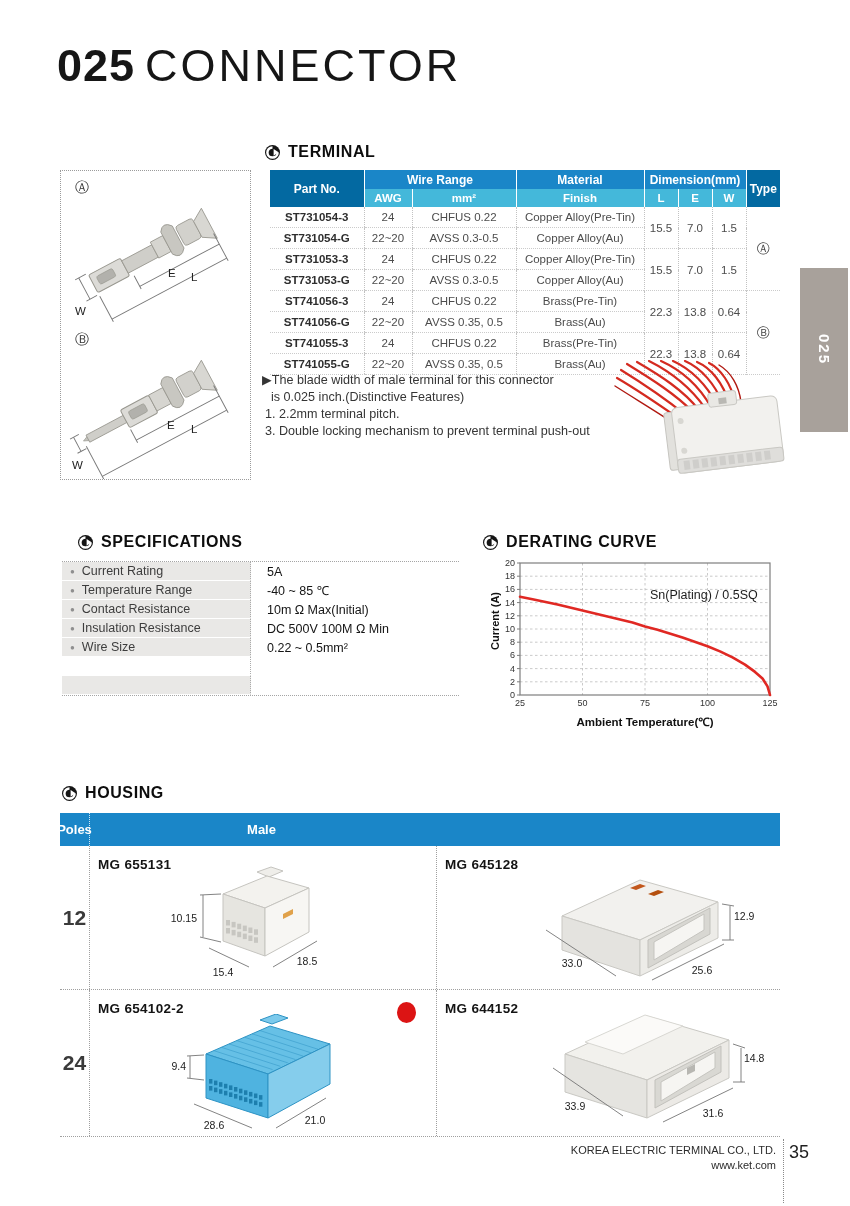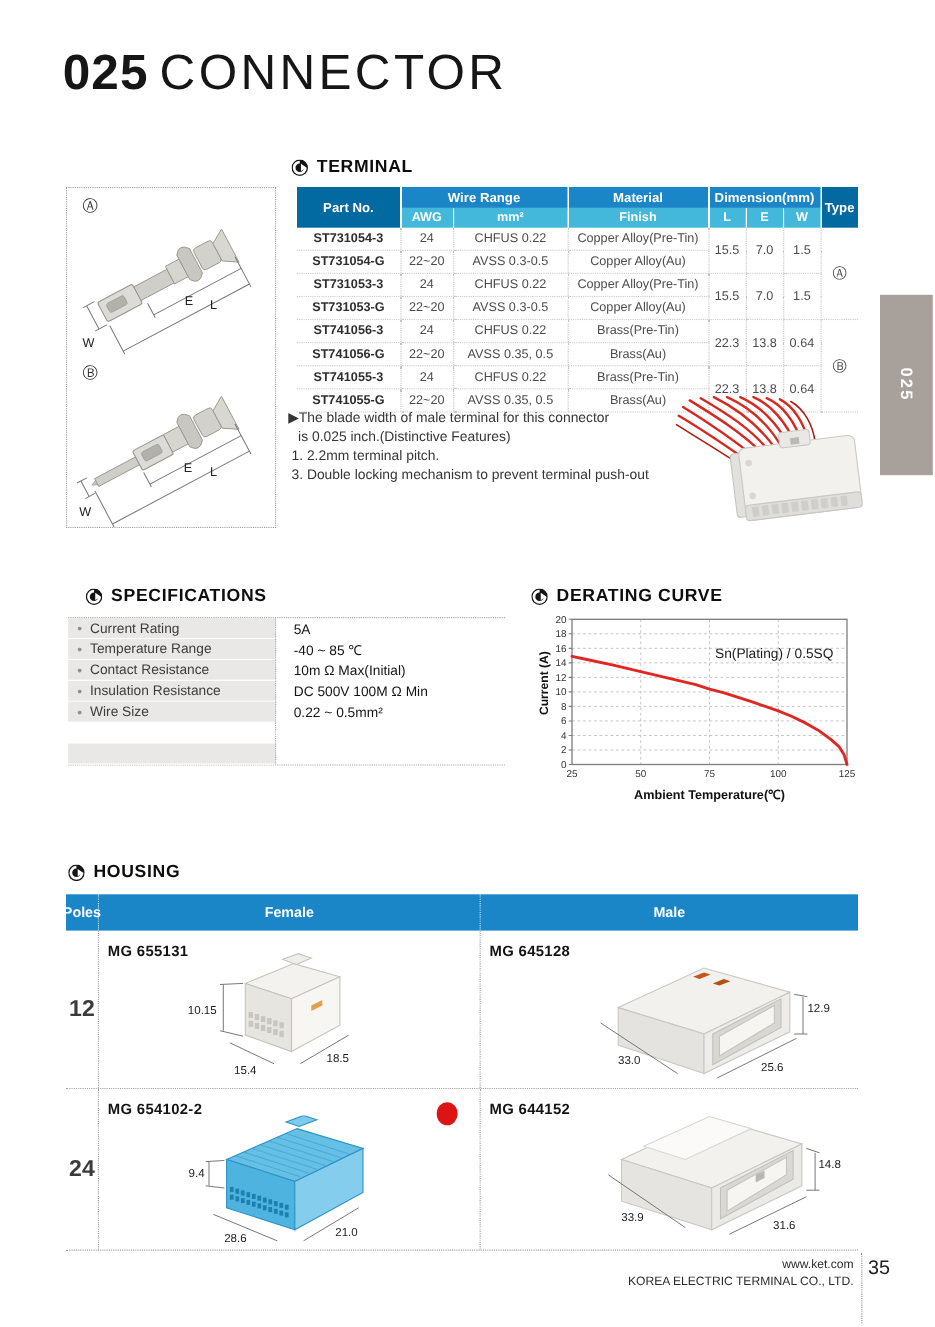--- a/index.html
+++ b/index.html
@@ -420,21 +420,20 @@
     <circle cx="7.5" cy="7.5" r="7.5" fill="#151515"></circle>
     <path d="M7.5 2.4 A5.1 5.1 0 1 0 12.6 7.5" stroke="#fff" stroke-width="2.5" fill="none"></path>
     <path d="M13.6 7.3 L8.6 3.9 L8.6 10.7 Z" fill="#fff"></path>
   </svg>
   <span>HOUSING</span>
 </div>
 
 <div class="abs housing">
   <div class="hhead">
     <div class="hh-poles">Poles</div>
-    <div class="hh-female">Female</div>
     <div class="hh-male">Male</div>
   </div>
 
   <div class="hrow hr1">
     <div class="c-poles">12</div>
     <div class="c-part">
       <span class="pn">MG 655131</span>
       <svg class="abs" style="left:55px;top:18px;" width="240" height="120" viewBox="0 0 240 120">
         <path d="M112,8 L126,3 L138,7 L124,13 Z" fill="#efeeea" stroke="#c5c4bf"></path>
         <path d="M78,30 L122,12 L164,24 L120,44 Z" fill="#f3f2ee" stroke="#c5c4bf"></path>
@@ -557,17 +556,17 @@
         <line class="dl" x1="196" y1="78" x2="208" y2="78"></line>
         <text class="dimt" x="38" y="106" text-anchor="middle">33.9</text>
         <text class="dimt" x="176" y="113" text-anchor="middle">31.6</text>
         <text class="dimt" x="207" y="58" text-anchor="start">14.8</text>
       </svg>
     </div>
   </div>
 </div>
 
 <div class="abs f-co">
+  <div>KOREA ELECTRIC TERMINAL CO., LTD.</div>
   <div>www.ket.com</div>
-  <div>KOREA ELECTRIC TERMINAL CO., LTD.</div>
 </div>
 <div class="abs f-line"></div>
 <div class="abs f-num">35</div>
 
 </body></html>

